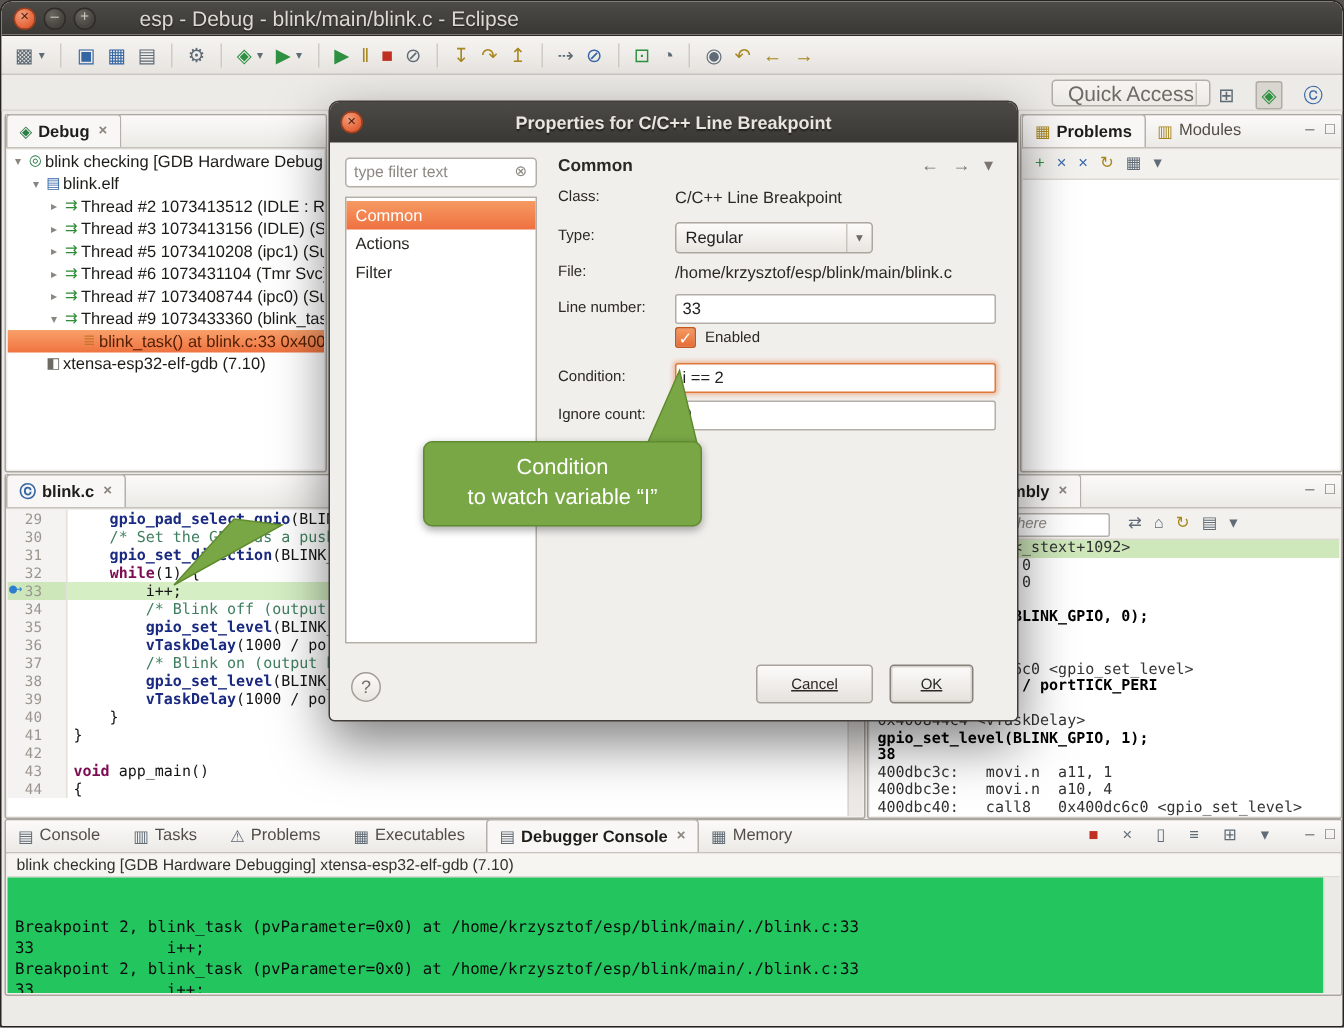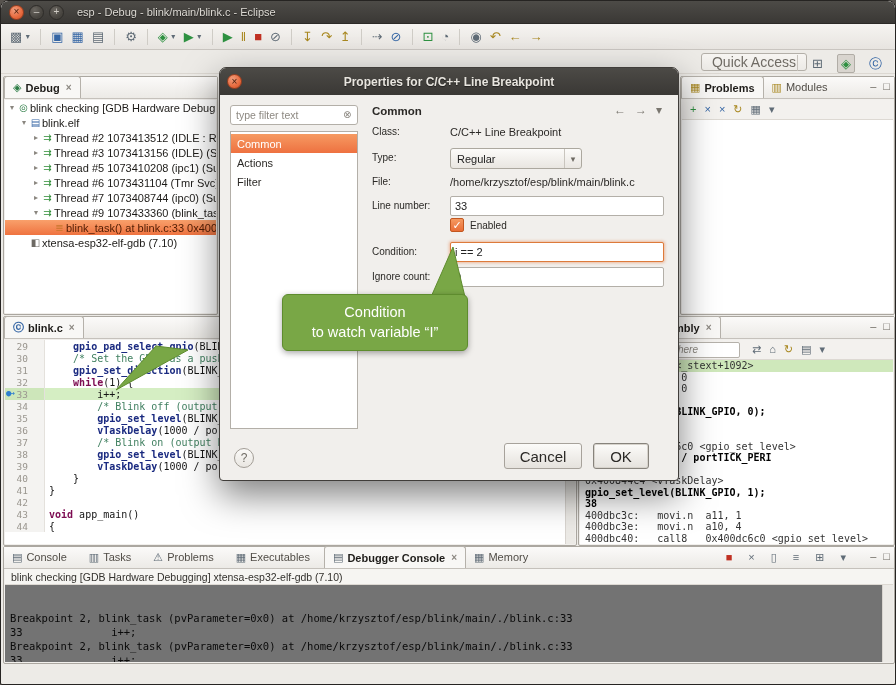--- a/index.html
+++ b/index.html
@@ -6,21 +6,21 @@
   html,body{width:896px;height:685px;}
   body{font-family:"Liberation Sans","DejaVu Sans",sans-serif;background:#57534e;position:relative;overflow:hidden;}
 
   .window{position:absolute;inset:0;background:#edebe7;border:1px solid #262422;border-radius:8px 8px 2px 2px;overflow:hidden;}
 
   
   .titlebar{position:absolute;left:0;top:0;right:0;height:23px;background:linear-gradient(#4d4b47,#3a3835);border-bottom:1px solid #2c2a27;display:flex;align-items:center;padding-left:8px;border-radius:7px 7px 0 0;}
   .wbtn{width:15px;height:15px;border-radius:50%;margin-right:5px;display:inline-flex;align-items:center;justify-content:center;font-size:10px;line-height:1;}
   .wb-close{background:radial-gradient(circle at 35% 30%,#f09d7c,#e86a3e 60%,#c6502a);border:1px solid #9c3f1f;color:#471d0c;}
   .wb-plain{background:radial-gradient(circle at 35% 30%,#6a6660,#47443f 65%);border:1px solid #2e2c29;color:#cfcbc4;}
-  .wtitle{color:#dcd9d3;font-size:11px;margin-left:8px;text-shadow:0 1px 1px rgba(0,0,0,.55);}
+  .wtitle{color:#dcd9d3;font-size:14px;margin-left:24px;text-shadow:0 1px 1px rgba(0,0,0,.55);}
 
   
   .toolbar{position:absolute;left:0;top:23px;right:0;height:26px;background:linear-gradient(#f6f4f1,#e7e4e0);border-bottom:1px solid #c9c5c0;display:flex;align-items:center;padding-left:5px;}
   .tbi{height:22px;display:inline-flex;align-items:center;justify-content:center;padding:0 4px;border-radius:3px;}
   .tbg{font-size:13px;line-height:1;}
   .tbg.sm{font-size:8px;margin-left:-5px;}
   .tc-slate{color:#5f6b76}.tc-blue{color:#3465a4}.tc-green{color:#2e9141}.tc-red{color:#c03022}.tc-olive{color:#a8871f}
   .tbsep{display:inline-block;width:1px;height:16px;background:#cfccc6;margin:0 2px;}
 
   
@@ -87,21 +87,21 @@
   .dline{height:11.5px;display:flex;align-items:center;white-space:pre;padding-left:5px;color:#333;}
   .dl-src{font-weight:bold;color:#000;}
   .dl-hl{background:#cfe8bb;}
 
   
   .console-panel{left:2px;top:545px;width:892px;height:118px;}
   .console-tabs{height:22px;}
   .console-icons{margin-left:auto;margin-right:40px;display:flex;align-items:center;align-self:center;}
   .console-icons .tbg{font-size:11px;padding:0 4px;}
   .console-status{position:absolute;top:22px;left:1px;right:1px;height:16px;background:#f6f5f2;border-bottom:1px solid #ddd9d3;font-size:10.5px;color:#33312d;display:flex;align-items:center;padding-left:6px;}
-  .console-body{position:absolute;top:38px;bottom:1px;left:1px;right:12px;background:#737373;font-family:"DejaVu Sans Mono","Liberation Mono",monospace;font-size:10.5px;color:#0a0a0a;padding:3px 5px;overflow:hidden;white-space:pre;}
+  .console-body{position:absolute;top:38px;bottom:1px;left:1px;right:12px;background:#22c55e;font-family:"DejaVu Sans Mono","Liberation Mono",monospace;font-size:10.5px;color:#0a0a0a;padding:3px 5px;overflow:hidden;white-space:pre;}
   .cline{height:14px;}
   .cscroll{position:absolute;right:1px;top:38px;bottom:1px;width:11px;background:#eceae6;border-left:1px solid #d8d4cf;}
 
   
   .dialog{position:absolute;left:218px;top:66px;width:460px;height:414px;z-index:50;background:#f1efec;border:1px solid #403d3a;border-radius:7px 7px 4px 4px;box-shadow:0 14px 36px rgba(0,0,0,.5);}
   .dlg-titlebar{height:27px;background:linear-gradient(#4c4a46,#3a3835);border-radius:6px 6px 0 0;display:flex;align-items:center;position:relative;}
   .dlg-close{position:absolute;left:7px;top:6px;}
   .dlg-title{flex:1;text-align:center;color:#e8e5df;font-size:12px;font-weight:bold;text-shadow:0 1px 1px rgba(0,0,0,.5);}
   .dlg-filter{position:absolute;left:10px;top:37px;width:128px;height:20px;border:1px solid #b3afa8;border-radius:3px;background:#fff;font-size:10.5px;color:#555;padding:0 16px 0 5px;}
   .dlg-filter::placeholder{color:#8d8982;}
@@ -112,21 +112,21 @@
   .dlg-header{position:absolute;left:152px;top:37px;font-size:11.5px;font-weight:bold;color:#2b2926;}
   .dlg-arrows{position:absolute;right:16px;top:35px;color:#7a766f;font-size:12px;display:flex;gap:9px;}
   .frow-label{position:absolute;left:152px;font-size:10px;color:#2b2926;white-space:nowrap;}
   .frow-value{position:absolute;left:230px;font-size:11px;color:#2b2926;white-space:nowrap;}
   .dlg-input{position:absolute;left:230px;width:214px;height:20px;border:1px solid #b3afa8;border-radius:2px;background:#fff;font-size:11px;color:#222;padding:0 4px;}
   .dlg-input.hlfocus{border:1px solid #dd7a3a;box-shadow:0 0 3px 1px rgba(230,120,60,.45);}
   .combo{position:absolute;left:230px;top:80px;width:132px;height:21px;border:1px solid #aca89f;border-radius:3px;background:linear-gradient(#fcfbf9,#e9e6e1);font-size:11px;color:#222;display:flex;align-items:center;padding-left:6px;}
   .combo .caret{margin-left:auto;border-left:1px solid #c9c5be;height:100%;width:17px;display:flex;align-items:center;justify-content:center;color:#6e6a63;font-size:9px;}
   .checkbox{position:absolute;left:230px;top:150px;width:14px;height:14px;background:linear-gradient(#f59a61,#e96d36);border:1px solid #c2571f;border-radius:2px;color:#fff;font-size:11px;display:flex;align-items:center;justify-content:center;}
   .dlg-help{position:absolute;left:14px;bottom:12px;width:20px;height:20px;border-radius:50%;border:1px solid #a29d96;color:#716d66;font-size:12px;display:flex;align-items:center;justify-content:center;background:linear-gradient(#fbfaf8,#e9e6e1);}
-  .dlg-btn{position:absolute;bottom:11px;height:26px;border:1px solid #a7a29b;border-radius:3px;background:linear-gradient(#fcfbf9,#e5e2dd);font-size:15px;color:#2b2926;display:flex;align-items:center;justify-content:center;}
+  .dlg-btn{position:absolute;bottom:11px;height:26px;border:1px solid #a7a29b;border-radius:3px;background:linear-gradient(#fcfbf9,#e5e2dd);font-size:10px;color:#2b2926;display:flex;align-items:center;justify-content:center;text-decoration:underline;}
   .btn-cancel{right:96px;width:78px;}
   .btn-ok{right:29px;width:56px;border-color:#87837c;box-shadow:inset 0 0 0 1px #d7d3cc;}
 
   
   .callout{position:absolute;z-index:60;background:#79a746;border:1px solid #5e8c2e;border-radius:6px;color:#fff;text-align:center;font-size:14.5px;line-height:1.35;display:flex;flex-direction:column;justify-content:center;box-shadow:0 2px 6px rgba(0,0,0,.35);}
   .co1{left:150px;top:300px;width:114px;height:47px;}
   .co2{left:281px;top:293px;width:186px;height:57px;}
   .cotail{position:absolute;z-index:59;}
   .ct1{left:105px;top:343px;}
   .ct2{left:424px;top:244px;}

